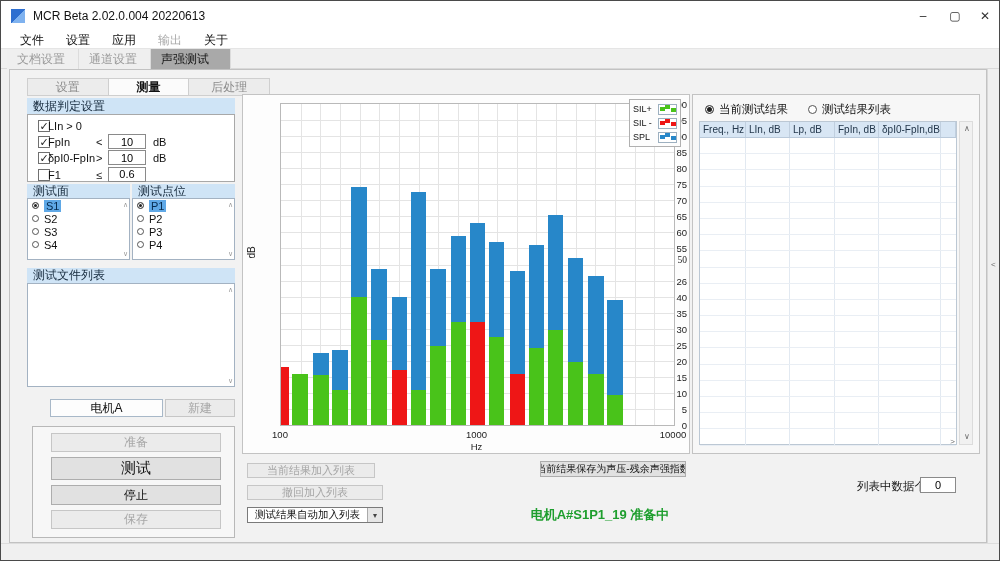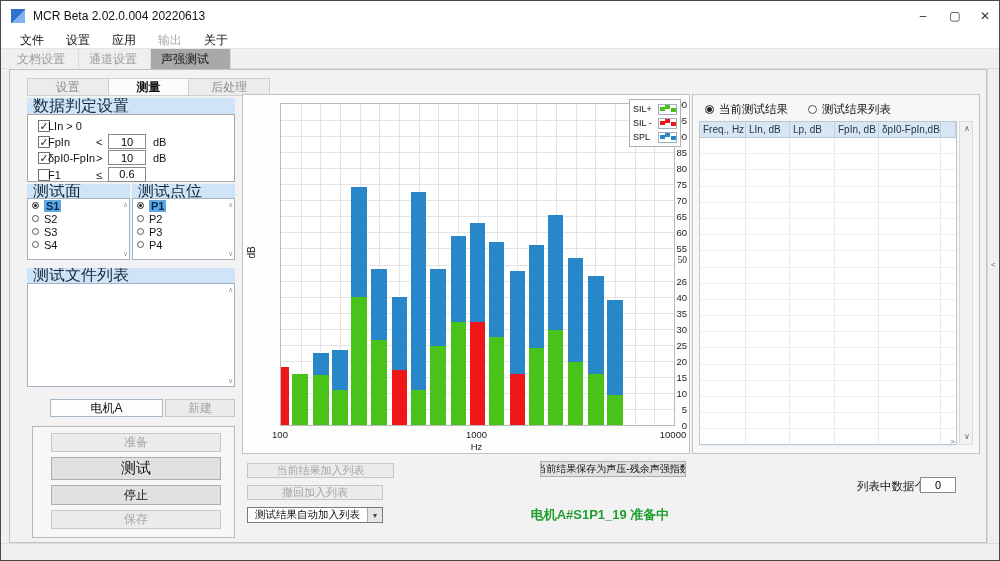--- a/index.html
+++ b/index.html
@@ -27,42 +27,42 @@
 
   
   #content { left:8px; top:68px; width:978px; height:474px; background:#f2f2f2; border:1px solid #c2c2c2; }
 
   
   #subtabs { left:17px; top:8px; width:243px; height:18px; display:flex; border:1px solid #cfcfcf; }
   .subtab { flex:1; display:flex; align-items:center; justify-content:center; font-size:12px; color:#8c8c8c; background:#ececec; border-right:1px solid #cfcfcf; }
   .subtab:last-child { border-right:none; }
   .subtab.active { background:#fbfbfb; color:#111; font-weight:bold; }
 
-  .bluehead { background:#cfe4f6; color:#15293c; font-size:16px; display:flex; align-items:center; padding-left:6px; }
+  .bluehead { background:#cfe4f6; color:#15293c; font-size:12px; display:flex; align-items:center; padding-left:6px; }
 
   
   #judge-head { left:17px; top:28px; width:208px; height:16px; }
   #judge-box  { left:17px; top:44px; width:208px; height:68px; background:#ffffff; border:1px solid #a8a8a8; }
   .jrow { position:absolute; left:0; width:100%; height:16px; }
   .cb { position:absolute; left:10px; top:1px; width:12px; height:12px; background:#fff; border:1px solid #707070; font-size:11px; line-height:11px; text-align:center; color:#222; }
   .jlabel { position:absolute; left:20px; top:1px; font-size:11px; color:#111; }
   .jop { position:absolute; left:68px; top:1px; font-size:11px; color:#111; }
   .jinput { position:absolute; left:80px; top:-1px; width:38px; height:15px; border:1px solid #8a8a8a; font-size:11px; text-align:center; font-family:"Liberation Sans",sans-serif; background:#fff; }
   .junit { position:absolute; left:125px; top:1px; font-size:11px; color:#111; }
 
   
   #surface-head { left:17px; top:114px; width:103px; height:14px; }
   #point-head   { left:122px; top:114px; width:103px; height:14px; }
   .listbox { background:#ffffff; border:1px solid #a3b2c2; }
   #surface-list { left:17px; top:128px; width:103px; height:62px; }
   #point-list   { left:122px; top:128px; width:103px; height:62px; }
   .list-item { height:13px; display:flex; align-items:center; font-size:11px; color:#111; padding-left:4px; gap:5px; }
   .radio { width:7px; height:7px; border:1px solid #555; border-radius:50%; background:#fff; flex:0 0 auto; }
   .radio.sel { background:#222; box-shadow:inset 0 0 0 1px #fff; }
-  .list-item .lbl.sel { background:#5fa8e6; color:#062a4e; padding:0 2px;font-weight:bold; }
+  .list-item .lbl.sel { background:#5fa8e6; color:#062a4e; padding:0 2px; }
   .minarrow { position:absolute; right:1px; font-size:7px; color:#9a9a9a; line-height:7px; }
 
   
   #file-head { left:17px; top:198px; width:208px; height:15px; }
   #file-list { left:17px; top:213px; width:208px; height:104px; }
 
   
   .btn { display:flex; align-items:center; justify-content:center; font-size:12px; color:#111; background:#e1e1e1; border:1px solid #adadad; }
   .btn.disabled { color:#a6a6a6; background:#ebebeb; border-color:#c6c6c6; }
   #device-btn { left:40px; top:329px; width:113px; height:18px; background:#fdfdfd; border:1px solid #a8b8c8; }
@@ -81,21 +81,21 @@
   .xtick { position:absolute; font-size:9.5px; color:#222; transform:translateX(-50%); }
   #ylab { position:absolute; left:2px; top:152px; font-size:10px; color:#222; transform:rotate(-90deg); }
   .barseg { position:absolute; }
   #legend { position:absolute; right:8px; top:4px; width:52px; background:#fdfdfd; border:1px solid #b0b0b0; padding:2px 3px; }
   .leg-row { display:flex; align-items:center; justify-content:space-between; height:14px; }
   .leg-lbl { font-size:9px; color:#111; }
   .leg-sw { width:19px; height:11px; background:#fff; border:1px solid #9db0c0; position:relative; }
   .leg-sw i { position:absolute; width:5px; }
 
   
-  #add-btn  { left:237px; top:393px; width:147px; height:15px; }
+  #add-btn  { left:237px; top:393px; width:128px; height:15px; }
   #undo-btn { left:237px; top:415px; width:136px; height:15px; }
   #auto-dd  { left:237px; top:437px; width:136px; height:16px; background:#fff; border:1px solid #7a7a7a; display:flex; align-items:center; }
   #auto-dd .dd-text { flex:1; text-align:center; font-size:10.5px; color:#111; }
   #auto-dd .dd-arrow { width:15px; height:100%; background:#e6e6e6; border-left:1px solid #aaa; display:flex; align-items:center; justify-content:center; font-size:8px; color:#444; }
   #save-as-btn { left:530px; top:391px; width:146px; height:16px; font-size:10px; }
   #status-text { left:440px; top:436px; width:300px; text-align:center; font-size:13px; font-weight:bold; }
 
   
   #result-panel { left:682px; top:24px; width:288px; height:360px; background:#f7f7f7; border:1px solid #c3c3c3; }
   .rradio-row { position:absolute; top:7px; height:14px; display:flex; align-items:center; gap:5px; font-size:11.5px; color:#111; }

